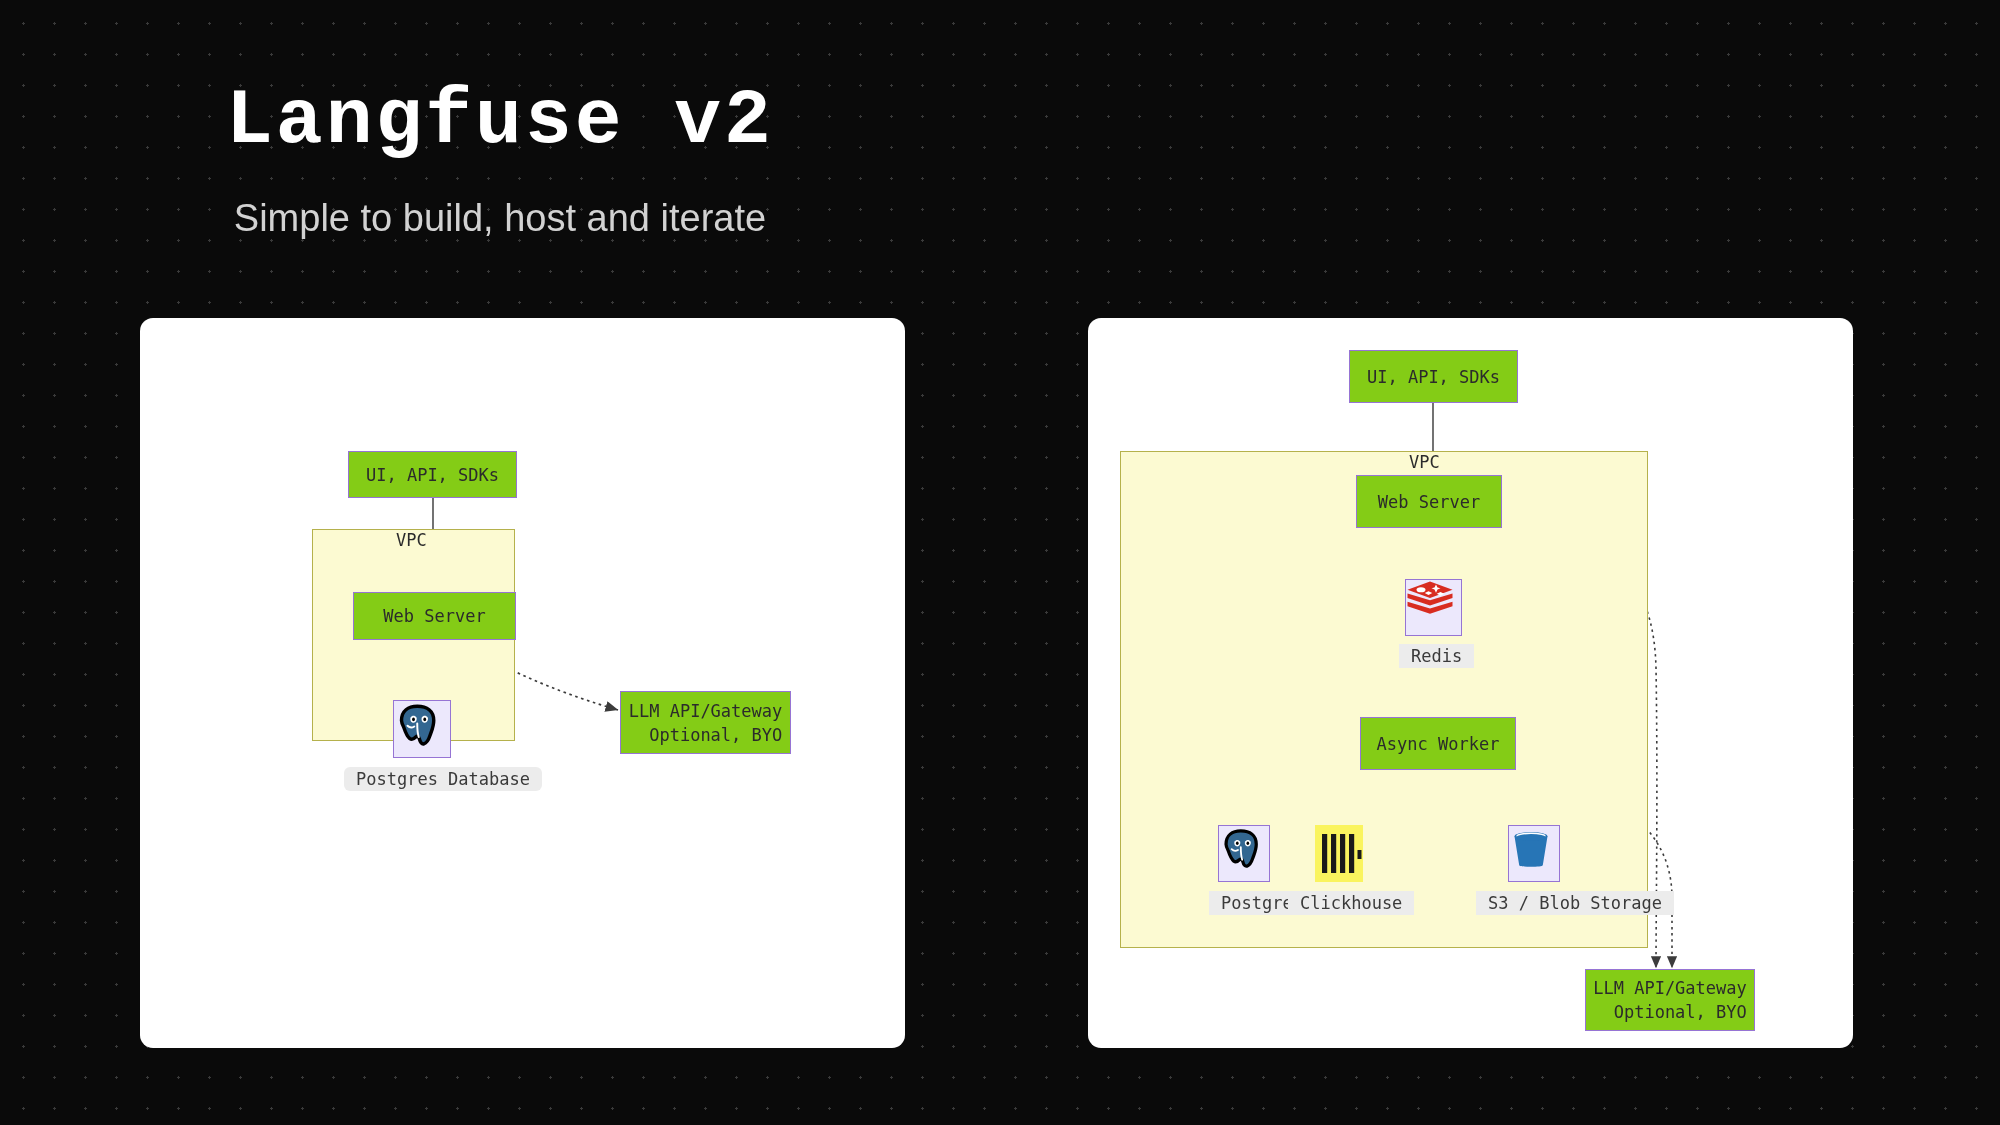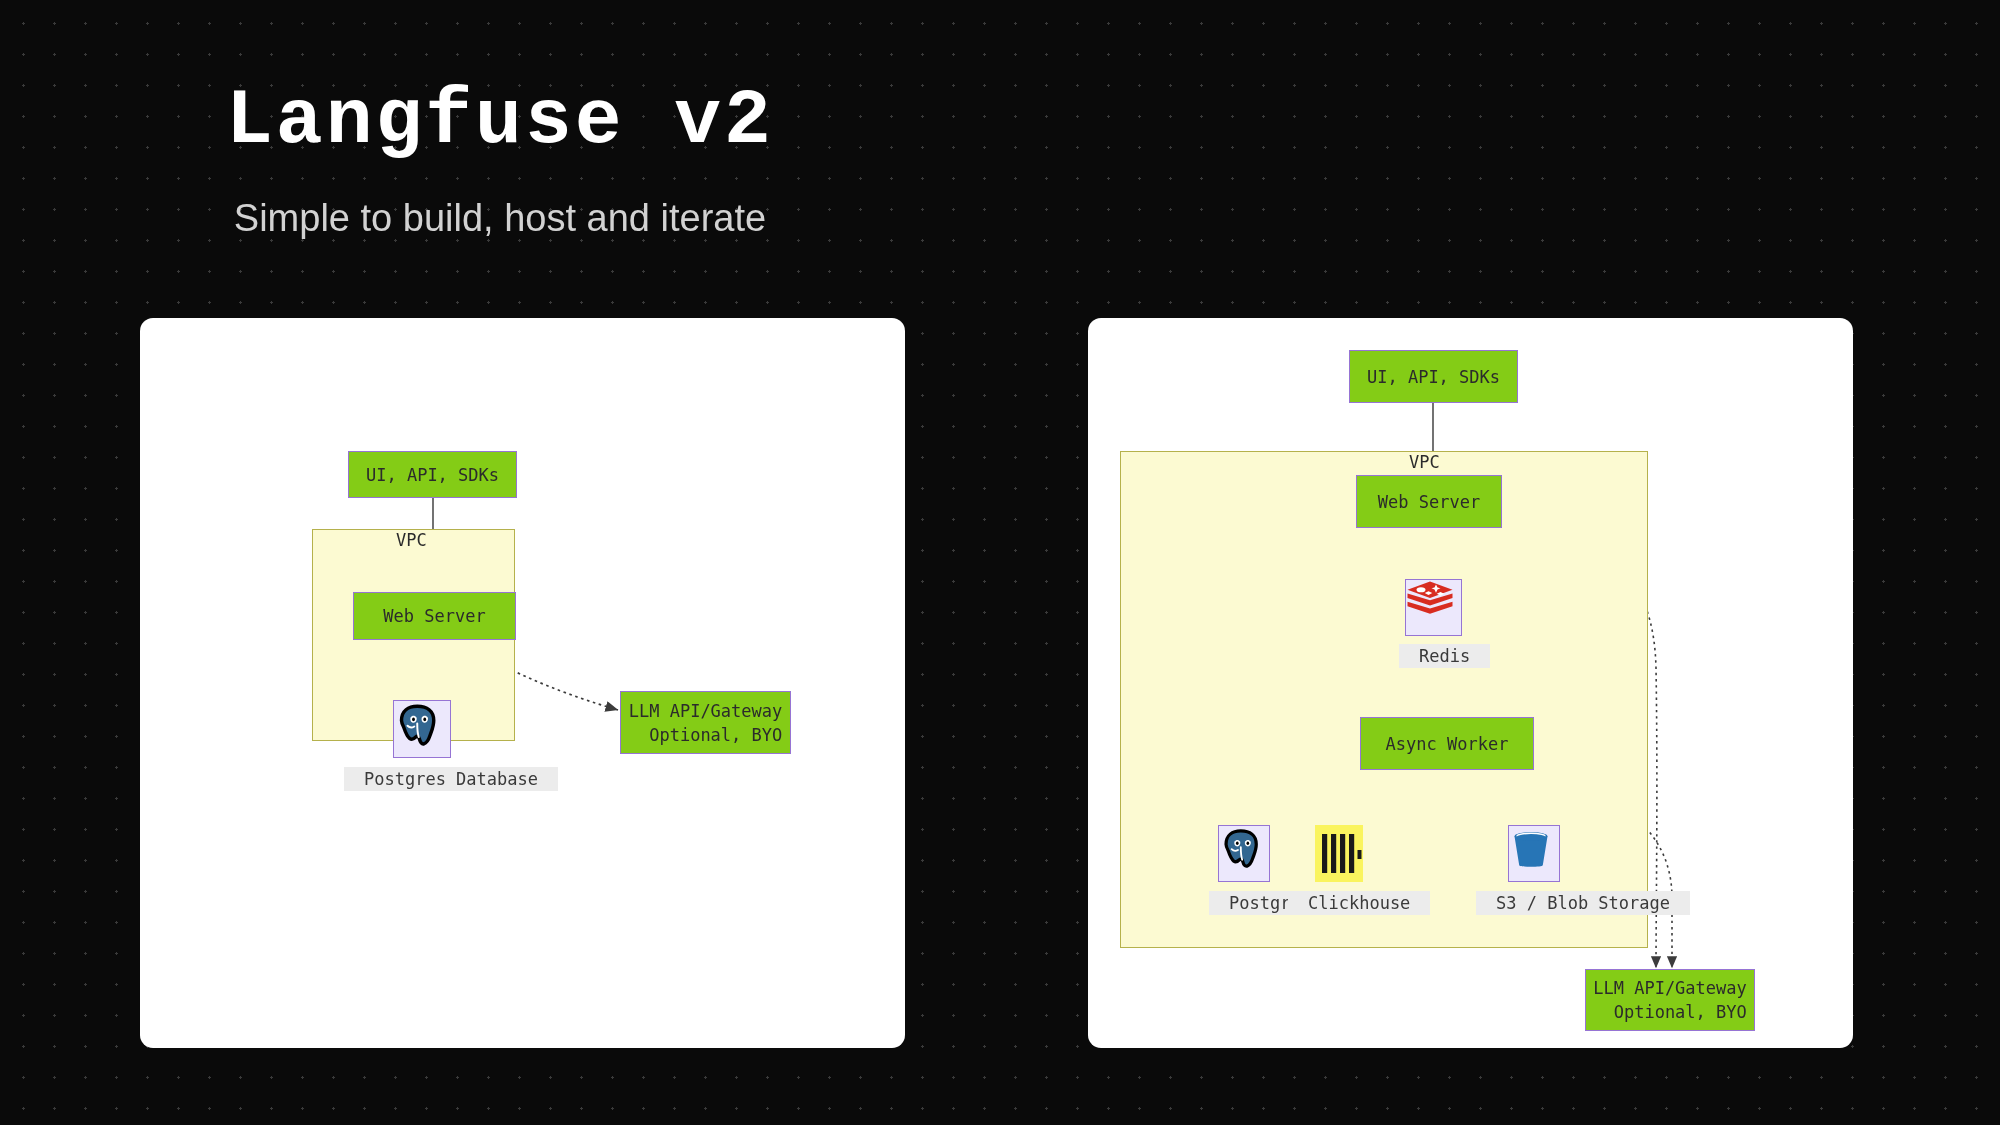--- a/index.html
+++ b/index.html
@@ -79,21 +79,21 @@
     background:#ECE8FC;
     border:1.4px solid #9674D4;
     display:flex;align-items:center;justify-content:center;
     z-index:3;
   }
   .icon-label{
     position:absolute;
     font-family:"DejaVu Sans Mono","Liberation Mono",monospace;
     font-size:17px;line-height:22px;color:#3a3a3a;
     background:#ECECEC;
-    padding:1px 20px;
+    padding:1px 12px;
     white-space:nowrap;
     z-index:4;
   }
 </style>
 </head>
 <body>
 
 <div class="col col-left">
 
   <div class="title">Langfuse v2</div>
@@ -138,21 +138,21 @@
           <g fill="#000000">
             <ellipse cx="26" cy="24.5" rx="1.9" ry="2.4"></ellipse>
             <ellipse cx="41" cy="24.5" rx="1.9" ry="2.4"></ellipse>
           </g>
           <g stroke="#ffffff" stroke-width="2.6" fill="none" stroke-linecap="round">
             <path d="M31,30 C31,36 31,42 33,48"></path>
             <path d="M18,33 C21,36 24,36 27,34"></path>
           </g>
         </svg>
       </div>
-      <div class="icon-label" style="left:204px;top:449px;">Postgres Database</div>
+      <div class="icon-label" style="left:204px;top:449px;border-radius:6px;">Postgres Database</div>
 
       <div class="node" style="left:480px;top:373px;width:171px;height:63px;">LLM API/Gateway
 Optional, BYO</div>
 
     </div>
   </div>
 </div>
 
 <div class="col col-right">
 
@@ -207,21 +207,21 @@
           <g fill="#ffffff">
             <ellipse cx="20" cy="13" rx="6" ry="3.4"></ellipse>
             <path d="M40,6 L42,10 L46,11 L42,12.6 L40,17 L38,12.6 L34,11 L38,10 Z"></path>
             <path d="M46,16 L51,18.4 L46,21 L41,18.4 Z"></path>
             <path d="M30,15 L35,17.4 L30,20 L25,17.4 Z"></path>
           </g>
         </svg>
       </div>
       <div class="icon-label" style="left:311px;top:326px;">Redis</div>
 
-      <div class="node" style="left:272px;top:399px;width:174px;height:53px;">Async Worker</div>
+      <div class="node" style="left:272px;top:399px;width:156px;height:53px;">Async Worker</div>
 
       <div class="icon-node" style="left:130px;top:507px;width:52px;height:57px;">
         <svg width="45" height="45" viewBox="0 0 64 64">
           <g stroke="#000000" stroke-width="4.6" stroke-linejoin="round" stroke-linecap="round" fill="#336791">
             <path d="M10,26 C10,13 19,7 31,7 C44,7 53,13 53,26 C53,34 50,40 48,46
                      C46,52 44,56 40,57 C37,58 35,55 34,51
                      C33,47 31,46 29,48 C27,50 24,52 21,50
                      C17,47 15,41 13,35 C11,31 10,29 10,26 Z"></path>
           </g>
           <g fill="#ffffff">

